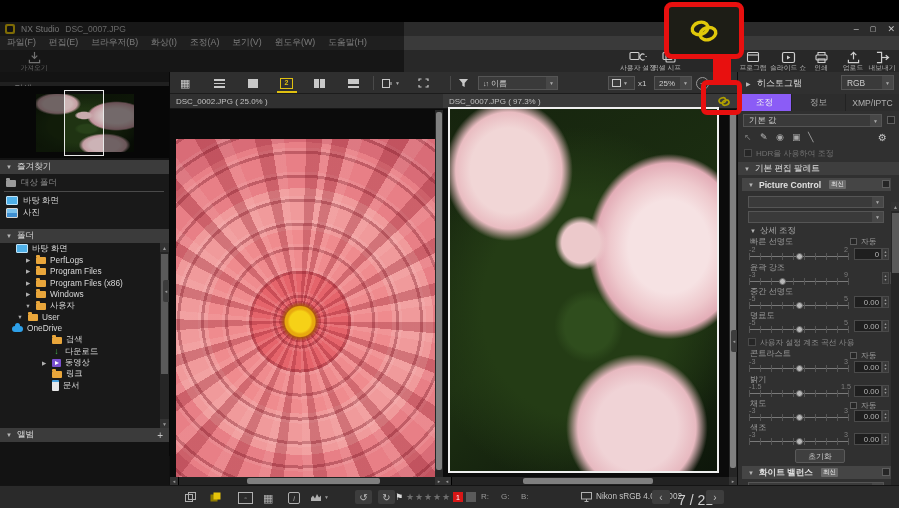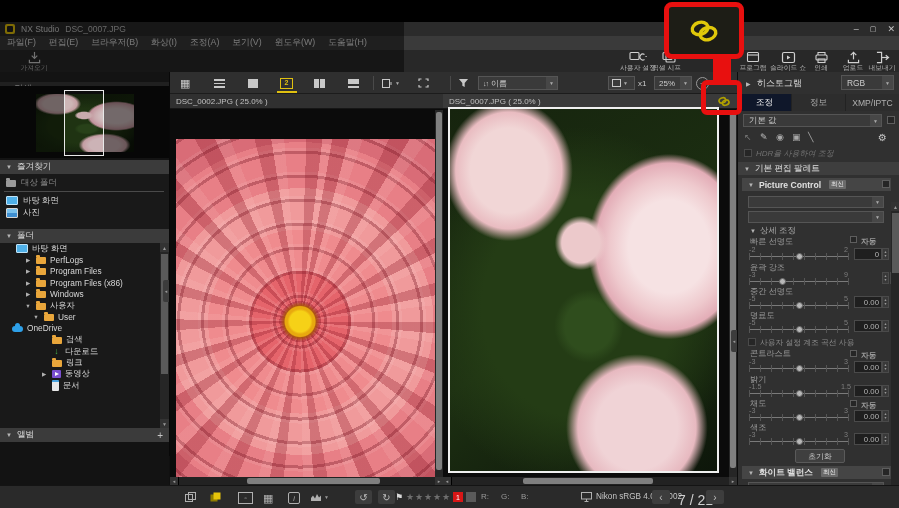--- a/index.html
+++ b/index.html
@@ -78,21 +78,21 @@
   .cbx{position:absolute;width:8px;height:8px;background:#262626;border:1px solid #5e5e5e;box-sizing:border-box;}
   .sl-label{position:absolute;color:#9a9a9a;font-size:8.2px;}
   .mm{position:absolute;color:#7e7e7e;font-size:7.2px;}
   .track{position:absolute;left:11px;width:100px;height:7px;}
   .track::before{content:"";position:absolute;left:0;right:0;top:3px;height:1px;background:#7a7a7a;}
   .track::after{content:"";position:absolute;left:0;right:0;top:0;height:7px;
      background:repeating-linear-gradient(90deg,#555 0 1px,rgba(0,0,0,0) 1px 11px);}
   .thumb{position:absolute;top:0;width:7px;height:7px;border-radius:50%;background:#b8b8b8;border:1px solid #666;box-sizing:border-box;margin-left:-3px;z-index:2;}
   .vbox{position:absolute;left:116px;width:28px;height:12px;background:#1f1f1f;border:1px solid #4a4a4a;color:#b5b5b5;font-size:7.8px;display:flex;align-items:center;justify-content:flex-end;padding-right:2px;box-sizing:border-box;}
   .spin{position:absolute;left:144px;width:7px;height:12px;background:#393939;border:1px solid #4a4a4a;box-sizing:border-box;color:#999;font-size:3.5px;line-height:4px;display:flex;flex-direction:column;align-items:center;justify-content:center;}
-  .auto{position:absolute;display:flex;align-items:flex-start;gap:4px;color:#9a9a9a;font-size:7.8px;font-weight:bold;}
+  .auto{position:absolute;display:flex;align-items:center;gap:4px;color:#9a9a9a;font-size:7.8px;}
   .auto .box{width:7px;height:7px;background:#262626;border:1px solid #5e5e5e;box-sizing:border-box;}
   .badge{background:#6a6a6a;color:#eee;font-size:6.5px;padding:0 2px;border-radius:1px;margin-left:3px;}
   
   .statusbar{left:0;top:485px;width:899px;height:23px;background:#2a2a2a;border-top:1px solid #141414;box-sizing:border-box;}
   .sbico{position:absolute;top:6px;display:flex;align-items:center;justify-content:center;color:#b0b0b0;}
   .btnbox{position:absolute;top:4px;width:17px;height:14px;background:#3d3d3d;border-radius:2px;color:#bbb;display:flex;align-items:center;justify-content:center;font-size:10px;}
   .star{color:#6f6f6f;font-size:9px;}
   
   .callout-stem{left:713px;top:50px;width:18px;height:34px;background:#e8100f;z-index:48;}
   .callout-big{left:664px;top:2px;width:70px;height:47px;background:#1d1d16;border:5px solid #e8100f;border-radius:8px;z-index:50;display:flex;align-items:center;justify-content:center;}
@@ -280,49 +280,49 @@
       <div class="trow" style="padding-left:24px">
           <span class="exp">▶</span>
           <span class="i-fold"></span>
           <span>Windows</span>
         </div>
       <div class="trow" style="padding-left:24px">
           <span class="exp">▼</span>
           <span class="i-fold"></span>
           <span>사용자</span>
         </div>
-      <div class="trow" style="padding-left:32px">
+      <div class="trow" style="padding-left:16px">
           <span class="exp">▼</span>
           <span class="i-fold"></span>
           <span>User</span>
         </div>
       <div class="trow" style="">
           <span class="exp"></span>
           <span class="i-cloud"></span>
           <span>OneDrive</span>
         </div>
       <div class="trow" style="padding-left:40px">
           <span class="exp"></span>
           <span class="i-fold"></span>
           <span>검색</span>
         </div>
       <div class="trow" style="padding-left:40px">
           <span class="exp"></span>
           <span class="i-dl">↓</span>
           <span>다운로드</span>
         </div>
       <div class="trow" style="padding-left:40px">
+          <span class="exp">▶</span>
+          <span class="i-vid"></span>
+          <span>동영상</span>
+        </div>
+      <div class="trow" style="padding-left:40px">
           <span class="exp"></span>
           <span class="i-fold"></span>
           <span>링크</span>
-        </div>
-      <div class="trow" style="padding-left:40px">
-          <span class="exp">▶</span>
-          <span class="i-vid"></span>
-          <span>동영상</span>
         </div>
       <div class="trow" style="padding-left:40px">
           <span class="exp"></span>
           <span class="i-doc"></span>
           <span>문서</span>
         </div>
     </div>
     <div class="vsb" style="left:160px;top:171px;width:9px;height:185px;">
       <span class="sbarrow" style="left:0;top:0;">▲</span>
       <span class="th" style="left:1px;top:11px;width:7px;height:120px;"></span>
@@ -400,21 +400,21 @@
       <span class="ddcar">▼</span>
     </div>
     <span class="vic" style="left:526px;width:11px;height:11px;border:1px solid #999;border-radius:50%;font-size:8px;color:#bbb;top:5px;">−</span>
   </div>
 
   <div class="abs viewerbg"></div>
   <div class="paneheader" style="left:170px;width:273px;">
     <span>DSC_0002.JPG ( 25.0% )</span>
   </div>
   <div class="paneheader" style="left:443px;width:294px;background:#3a3a3a;">
-    <span>DSC_0007.JPG ( 25.0% )</span>
+    <span>DSC_0007.JPG ( 97.3% )</span>
     <span style="position:absolute;right:6px;top:2px;">
       <svg width="14" height="11" viewBox="0 0 24 20">
           <g fill="none" stroke="#b0a000" stroke-width="3">
             <ellipse cx="9" cy="8" rx="6.2" ry="4.6" transform="rotate(-18 9 8)"></ellipse>
             <ellipse cx="15" cy="12" rx="6.2" ry="4.6" transform="rotate(-18 15 12)"></ellipse>
           </g>
         </svg>
     </span>
   </div>
   <div class="abs dahlia" style="left:176px;top:139px;width:264px;height:338px;"></div>
@@ -438,21 +438,21 @@
   <span class="harrow" style="left:729px;">▸</span>
   <div class="handle" style="left:731px;top:330px;">◂</div>
 
   <div class="abs" id="rp">
     <span class="tri" style="position:absolute;left:8px;top:8px;">▶</span>
     <span style="position:absolute;left:19px;top:5px;color:#d5d5d5;">히스토그램</span>
     <div class="ddbox" style="position:absolute;left:103px;top:3px;width:53px;height:15px;padding-left:5px;font-size:8.4px;">
       <span>RGB</span>
       <span class="ddcar">▼</span>
     </div>
-    <div class="tab" style="left:0;width:54px;background:#0f172a;color:#f0f0f0;">
+    <div class="tab" style="left:0;width:54px;background:#8b5cf6;color:#f0f0f0;">
         <span>조정</span>
       </div>
     <div class="tab" style="left:54px;width:54px;background:#2d2d2d;color:#b0b0b0;">
         <span>정보</span>
       </div>
     <div class="tab" style="left:108px;width:54px;background:#2d2d2d;color:#b0b0b0;">
         <span>XMP/IPTC</span>
       </div>
 
     <div class="ddbox" style="position:absolute;left:5px;top:42px;width:139px;height:13px;padding-left:5px;font-size:8.4px;">
@@ -462,21 +462,21 @@
     <span class="cbx" style="left:149px;top:44px;"></span>
 
     <span class="vic" style="left:6px;top:59px;color:#787878;font-size:9px;">↖</span>
     <span class="vic" style="left:22px;top:59px;color:#c0c0c0;font-size:9px;">✎</span>
     <span class="vic" style="left:38px;top:59px;color:#a8a8a8;font-size:9px;">◉</span>
     <span class="vic" style="left:54px;top:59px;color:#a8a8a8;font-size:9px;">▣</span>
     <span class="vic" style="left:70px;top:59px;color:#a8a8a8;font-size:9px;">╲</span>
     <span class="vic" style="left:140px;top:59px;color:#c5c5c5;font-size:10px;">⚙</span>
 
     <span class="cbx" style="left:6px;top:77px;border-color:#4a4a4a;"></span>
-    <span style="position:absolute;left:18px;top:76px;color:#707070;font-size:8px;font-style:italic;">HDR을 사용하여 조정</span>
+    <span style="position:absolute;left:18px;top:76px;color:#707070;font-size:8px;">HDR을 사용하여 조정</span>
 
     <div class="rp-hdr" style="top:90px;width:162px;">
       <span class="tri">▼</span>
       <span>기본 편집 팔레트</span>
     </div>
 
     <div class="rp-hdr" style="top:106px;left:4px;width:149px;background:#454545;">
       <span class="tri">▼</span>
       <span style="font-weight:bold;">Picture Control</span>
       <span class="badge">최신</span>

